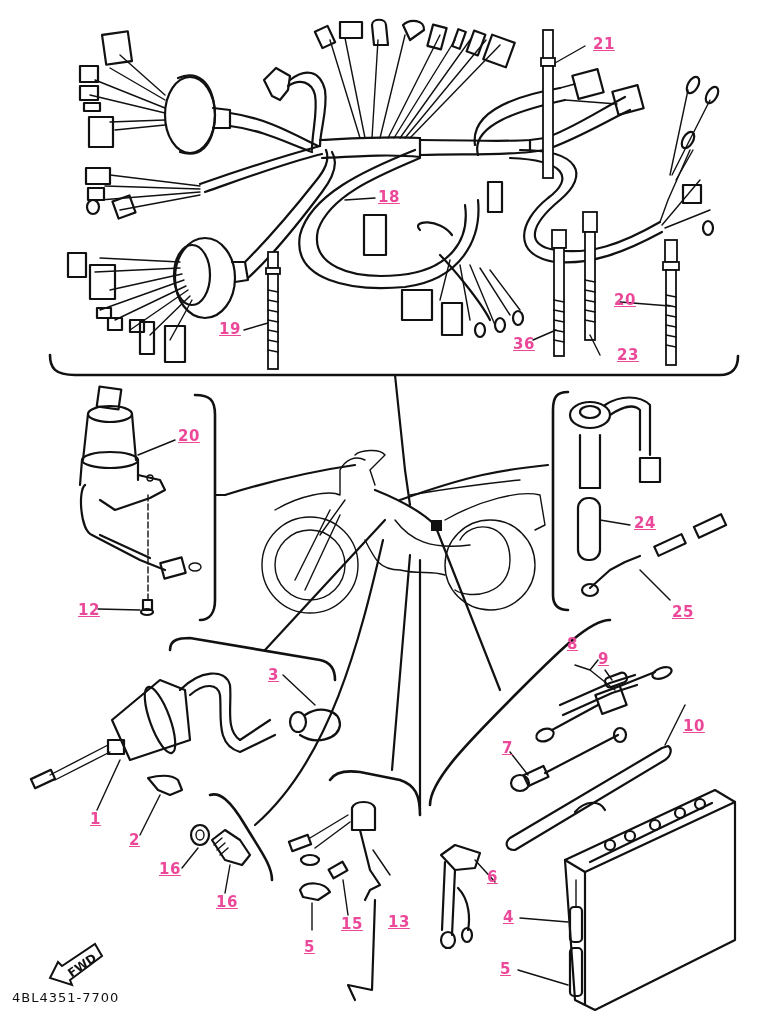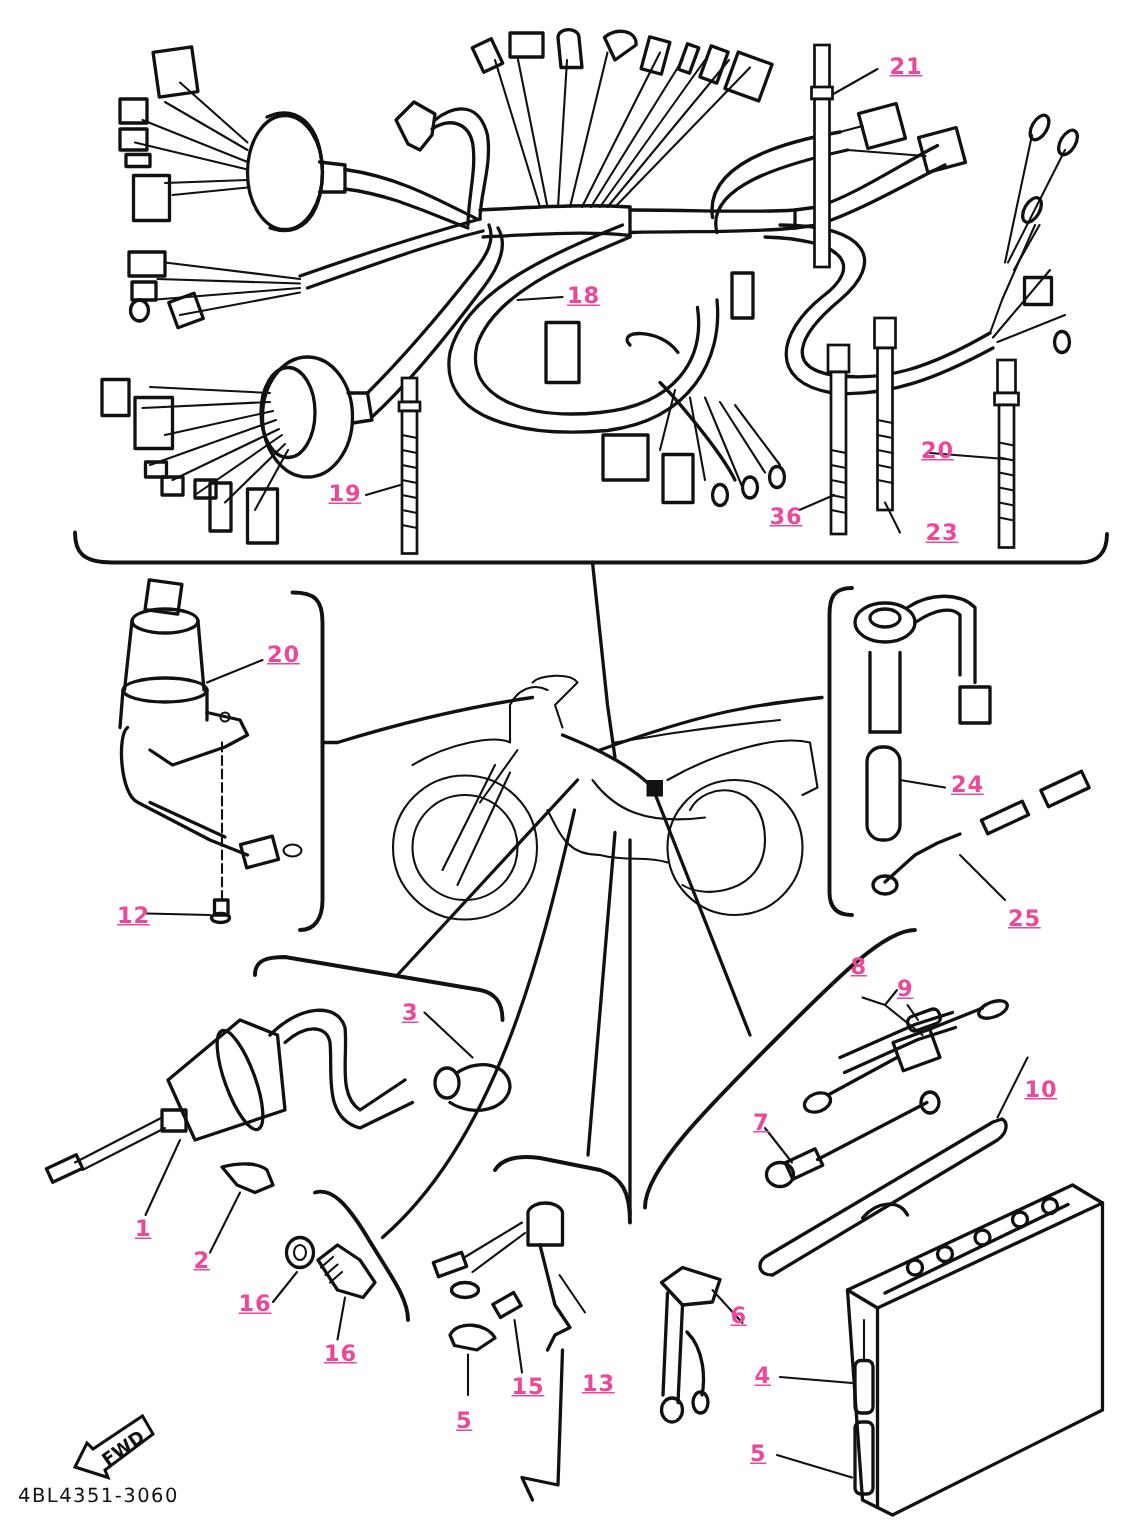--- a/index.html
+++ b/index.html
@@ -341,13 +341,13 @@
 <div class="callout" style="left:129px;top:833px;">2</div>
 <div class="callout" style="left:487px;top:870px;">6</div>
 <div class="callout" style="left:159px;top:862px;">16</div>
 <div class="callout" style="left:216px;top:895px;text-align:center;">16</div>
 <div class="callout" style="left:388px;top:905px;margin-top:10px;">13</div>
 <div class="callout" style="left:341px;top:917px;">15</div>
 <div class="callout" style="left:304px;top:940px;">5</div>
 <div class="callout" style="left:503px;top:910px;">4</div>
 <div class="callout" style="left:500px;top:962px;">5</div>
 
-<div class="partno">4BL4351-3060</div>
+<div class="partno">4BL4351-7700</div>
 
 </body></html>

